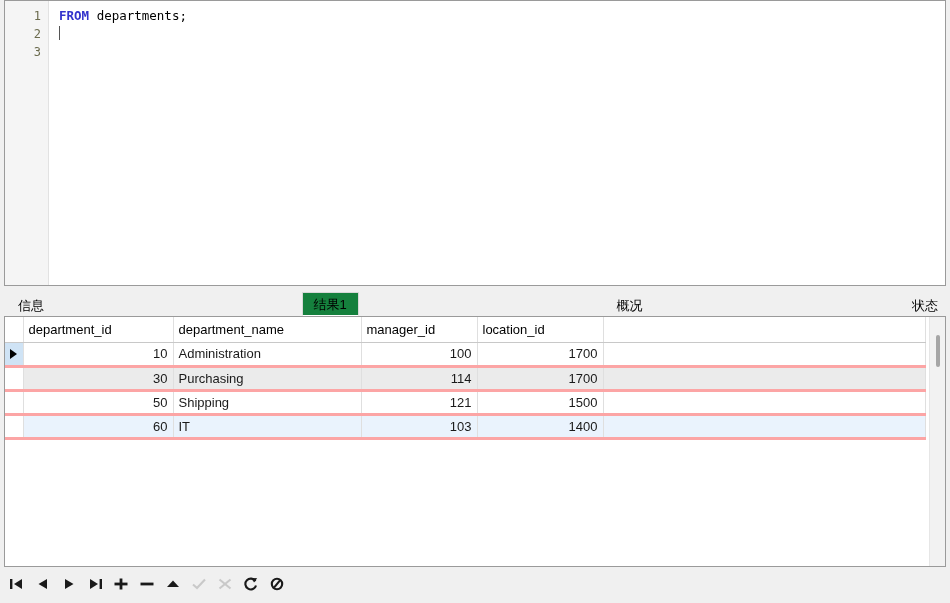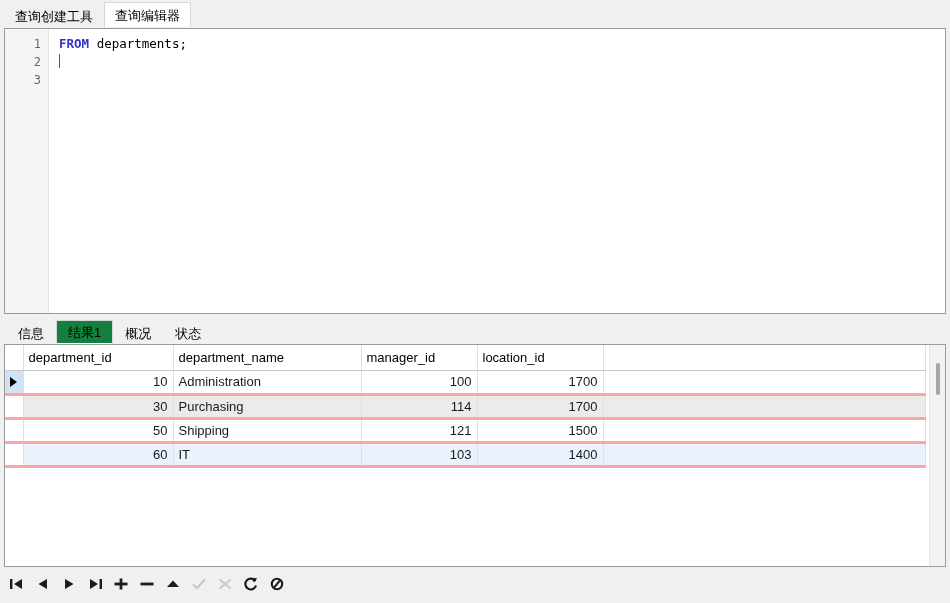--- a/index.html
+++ b/index.html
@@ -107,20 +107,21 @@
   }
 
   
   .restabstrip {
     height: 26px;
     background: #f0f0f0;
     display: flex;
     align-items: flex-end;
     padding-left: 6px;
     margin-top: 4px;
+    justify-content: space-between;
   }
   .rtab {
     height: 22px;
     line-height: 21px;
     padding: 0 11px;
     font-size: 13px;
     color: #000;
     background: #f0f0f0;
     border: 1px solid transparent;
     border-bottom: none;
@@ -246,24 +247,20 @@
   .navbtn svg { display: block; }
   .ic { fill: #1a1a1a; }
   .st { stroke: #1a1a1a; fill: none; stroke-width: 2.1; }
   .st-dim { stroke: #c9c9c9; fill: none; stroke-width: 2.1; }
 </style>
 </head>
 <body>
 
 <div class="app">
 
-  <div class="tabstrip">
-    <div class="tab">查询创建工具</div>
-    <div class="tab active">查询编辑器</div>
-  </div>
 
   <div class="editor-wrap">
     <div class="gutter">
       <div class="ln">1</div>
       <div class="ln">2</div>
       <div class="ln">3</div>
     </div>
     <div class="code">
       <div class="line"><span class="kw">FROM</span><span class="plain"> departments;</span></div>
       <div class="line"><span class="caret"></span></div>

